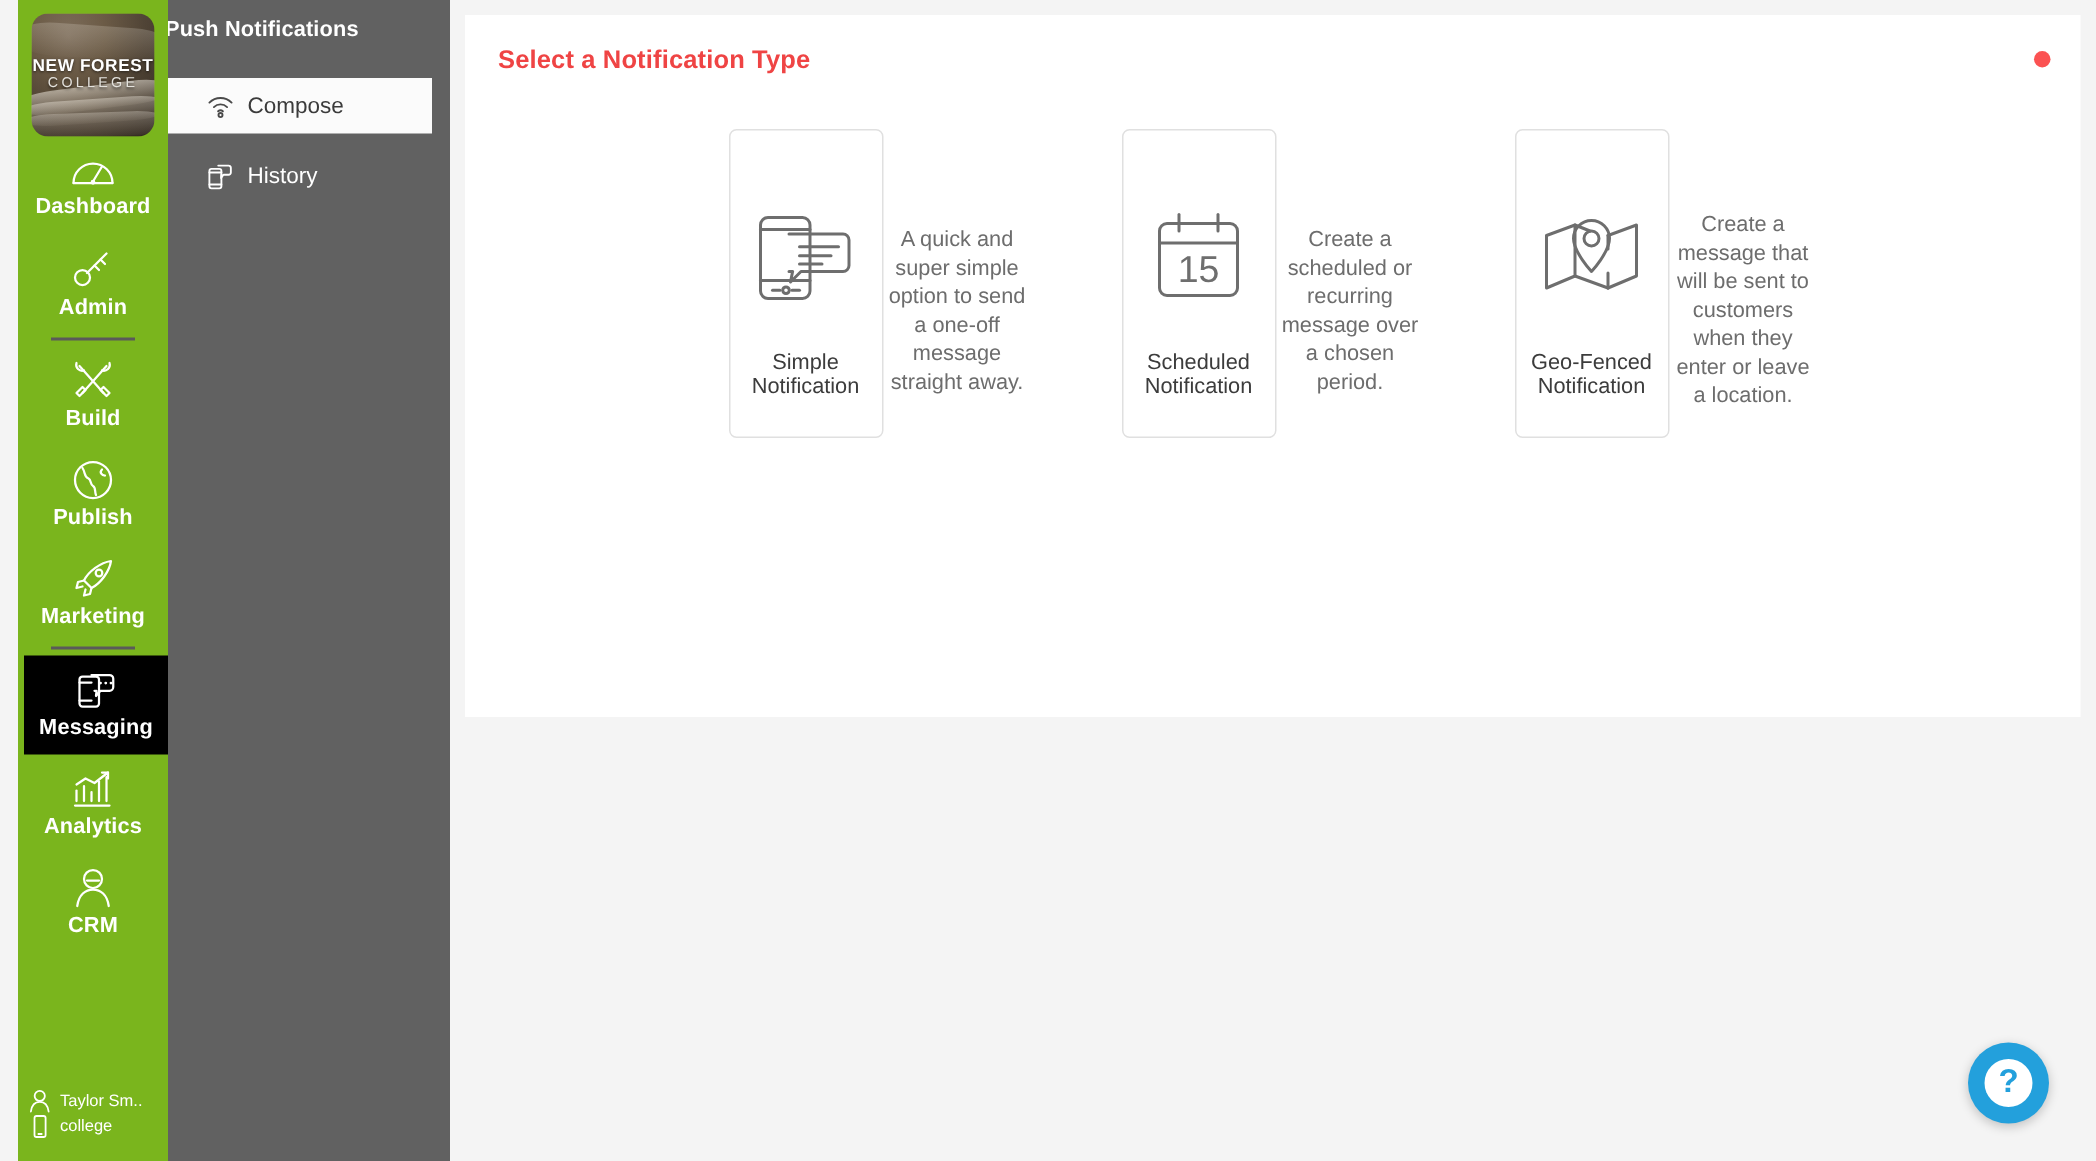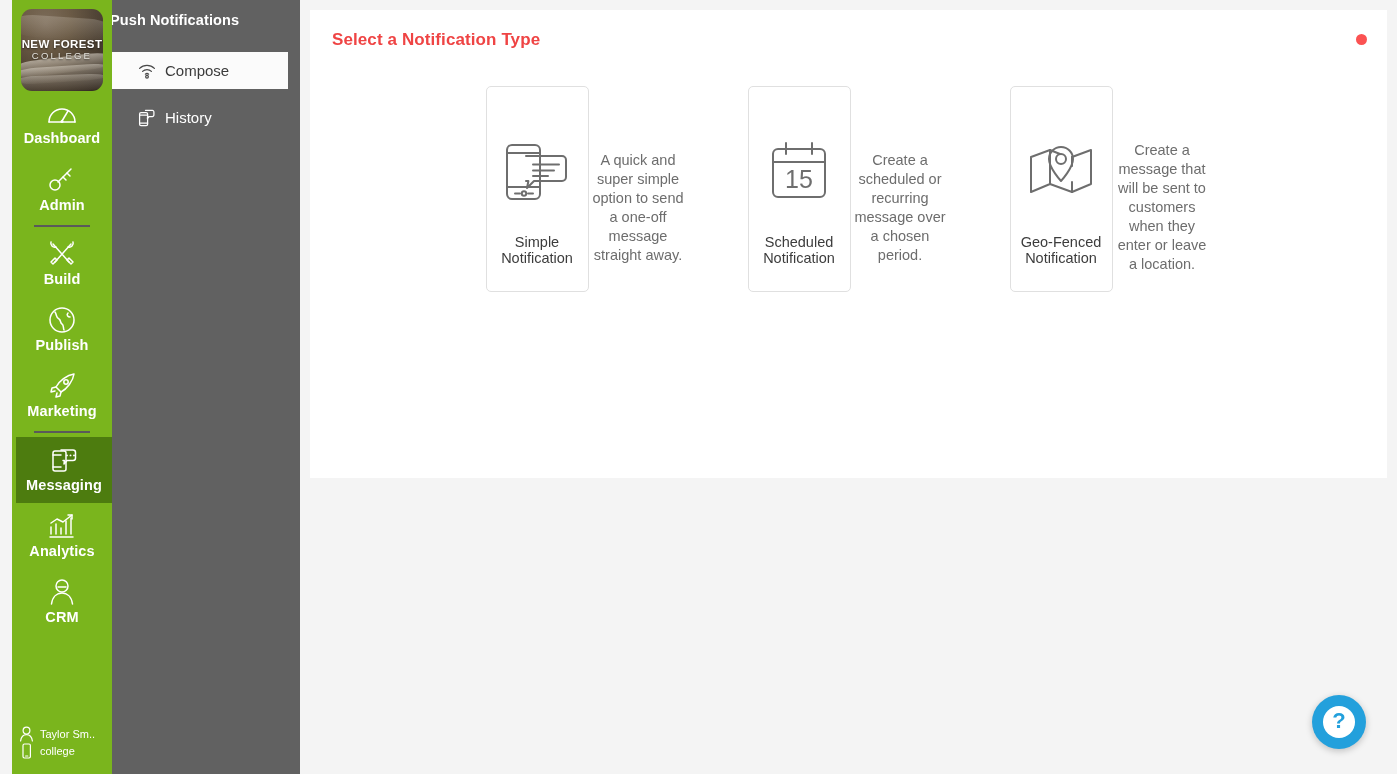--- a/index.html
+++ b/index.html
@@ -58,21 +58,21 @@
     display: flex; flex-direction: column; align-items: center; justify-content: center;
     color: #ffffff; cursor: pointer; position: relative; flex: none;
     padding: 6px 0 6px 0;
   }
   .nav-item .nav-icon { display:block; line-height: 0; margin-bottom: 4px; }
   .nav-item .nav-icon svg { display:block; }
   .nav-item .nav-label {
     font-size: 14.5px; font-weight: 700; letter-spacing: .1px;
     color: #ffffff; line-height: 1.1;
   }
-  .nav-item.active { background: #4d7c0f; width: 96px; margin-left: 4px; }
+  .nav-item.active { background: #000000; width: 96px; margin-left: 4px; }
   .nav-divider {
     width: 56px; height: 2px; background: #5a5a5a; margin: 2px 0 4px 0; flex: none;
   }
   #nav-spacer { flex: 1 1 auto; }
   #nav-footer { width: 100px; padding: 0 0 14px 7px; flex: none; }
   .nav-footer-row {
     display: flex; align-items: center; gap: 6px; color: #ffffff;
     font-size: 11px; line-height: 1.55; white-space: nowrap;
   }
   .nav-footer-row .fi { line-height: 0; flex: none; }

